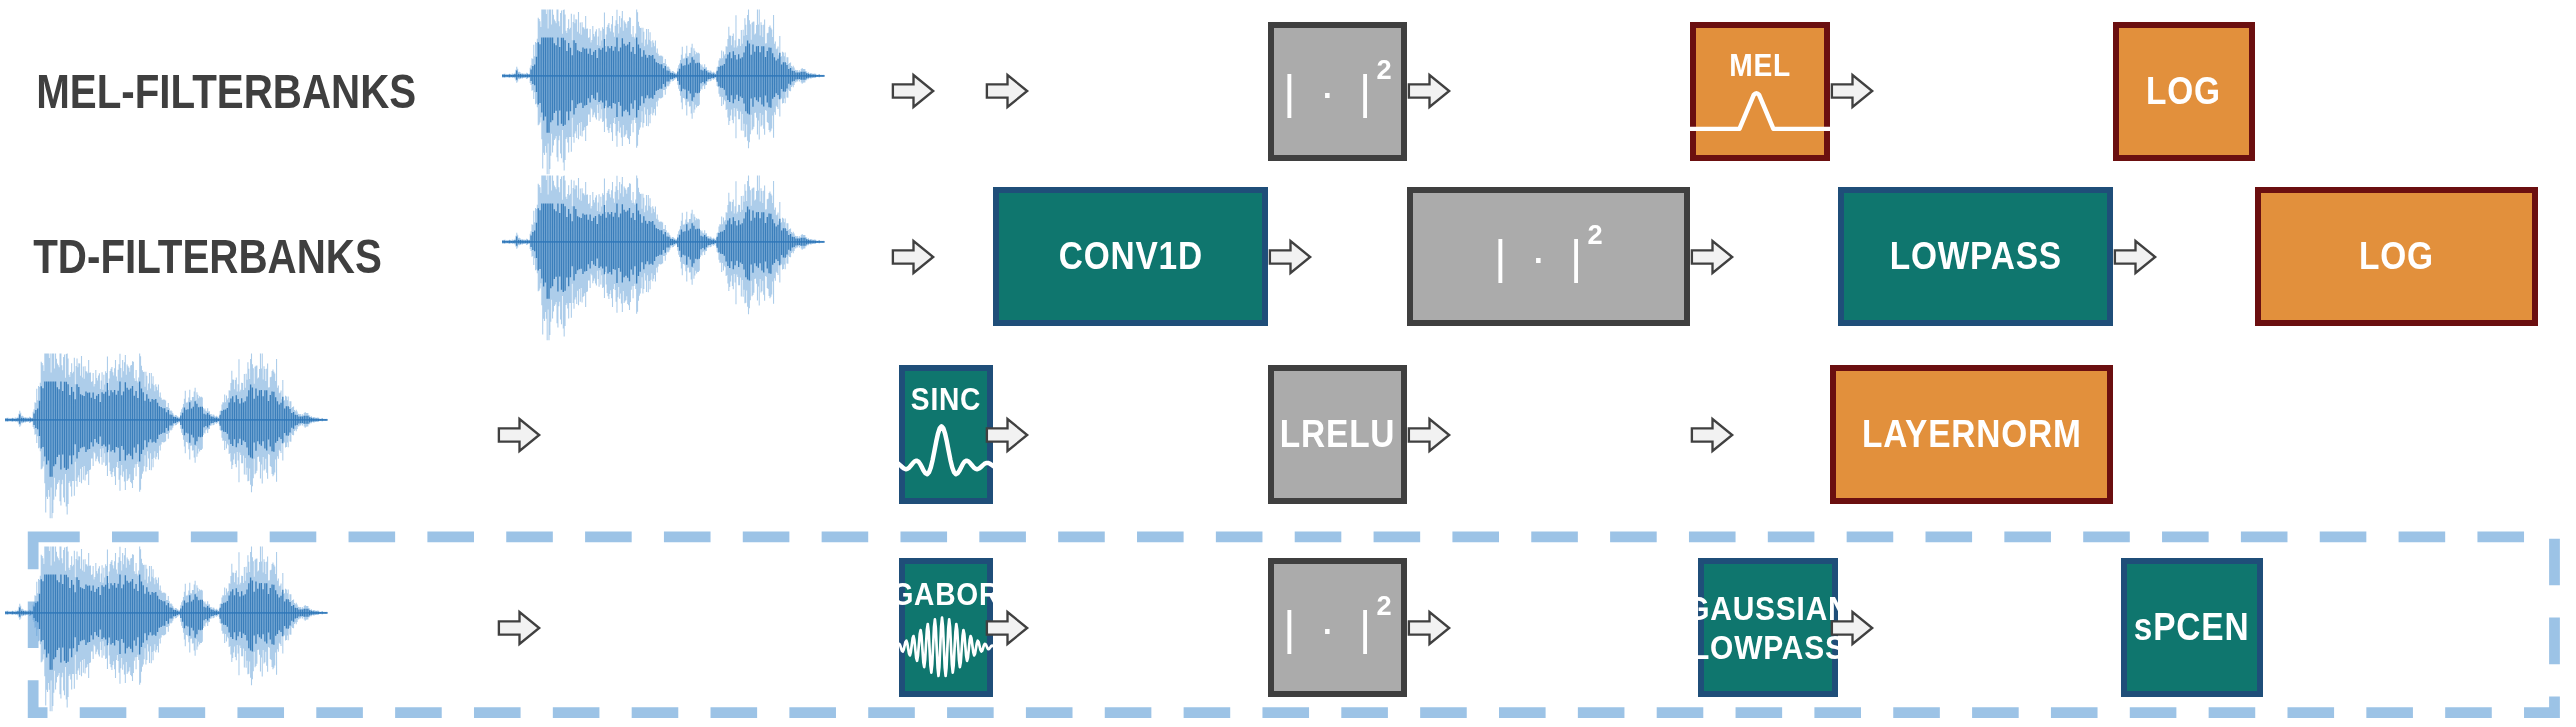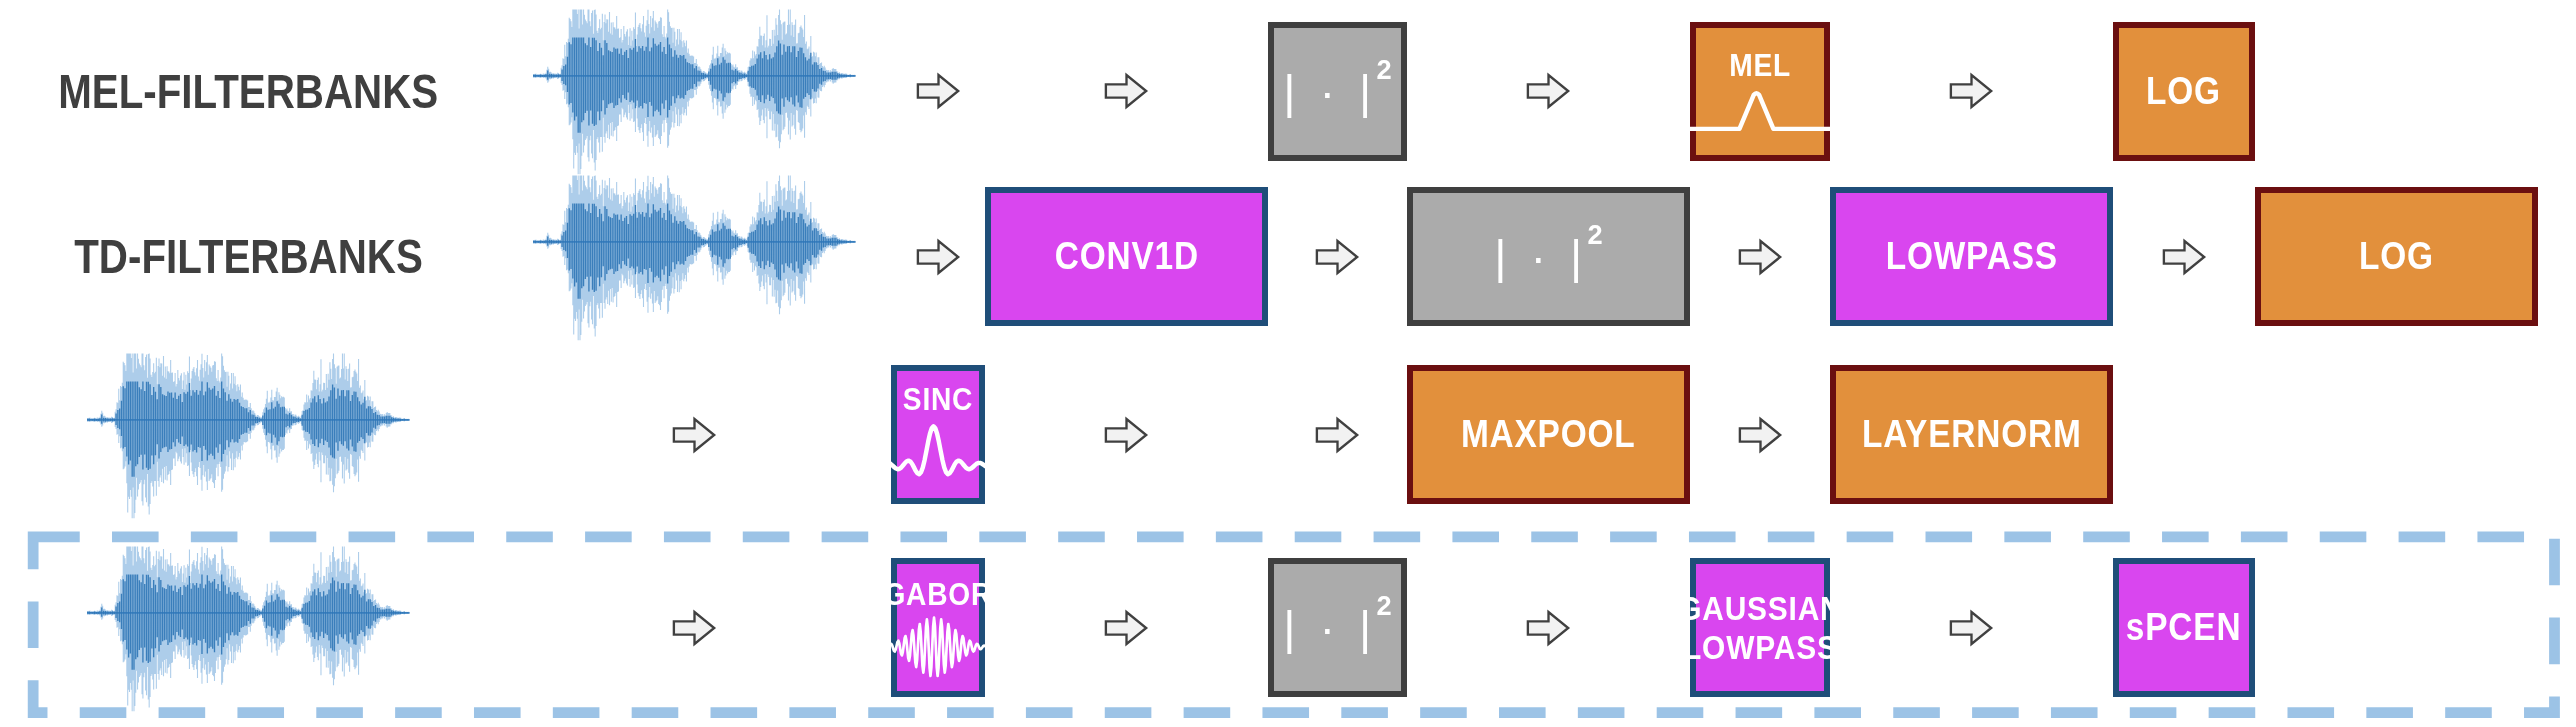--- a/index.html
+++ b/index.html
@@ -2,34 +2,34 @@
 <html style="font-size:14.3px"><head>
 <meta charset="utf-8">
 <style>
   html,body{margin:0;padding:0;background:#ffffff;}
   body{width:2576px;height:728px;position:relative;overflow:hidden;
        font-family:"Liberation Sans",sans-serif;}
   .page{position:relative;width:2576px;height:728px;}
 
   .row{position:absolute;left:0;width:2539px;height:139px;display:grid;
        grid-template-columns:497px 394px 94px 283px 139px 283px 140px 283px 142px 283px;}
-  .cell{display:flex;align-items:center;justify-content:center;height:139px;}
+  .cell{display:flex;align-items:center;justify-content:flex-start;height:139px;}
 
   .row-label{font-size:48px;font-weight:bold;color:#3F3F3F;letter-spacing:0px;
              display:inline-block;transform:scaleX(0.84);white-space:nowrap;}
 
   .waveform{width:332px;height:170px;display:flex;align-items:center;justify-content:center;}
   .waveform svg{display:block;}
 
   .arrow{width:45px;height:38px;}
 
   .box{box-sizing:border-box;width:100%;height:139px;display:flex;flex-direction:column;
        align-items:center;justify-content:center;}
   .box.orange{background:#E2903C;border:6.3px solid #6B0F10;}
-  .box.blue{background:#d946ef;border:6.3px solid #1F4E79;}
+  .box.blue{background:#0f766e;border:6.3px solid #1F4E79;margin-left:8px;}
   .box.gray{background:#ABABAB;border:6.3px solid #3F3F3F;}
 
   .box-label{color:#ffffff;font-weight:bold;font-size:38px;letter-spacing:0.9px;
              display:inline-block;transform:scaleX(0.88);white-space:nowrap;text-align:center;}
   .glyphbox .box-label{font-size:32px;}
   .glyphbox{justify-content:center;gap:1.8px;padding-top:1px;}
   .two-line{line-height:1.12;font-size:34px;}
 
   .mod{transform:none;font-weight:400;font-size:47px;letter-spacing:5.4px;}
   .mod sup{font-size:0.58em;font-weight:700;position:relative;top:-0.45em;letter-spacing:0;}
@@ -178,28 +178,28 @@
           <path class="gpath sinc-path" stroke-width="5" d="M0 52.0L2 50.9L4 50.1L6 49.8L8 50.2L10 51.1L12 52.4L14 53.6L16 54.4L18 54.5L20 53.9L22 52.6L24 51.1L26 49.7L28 49.0L30 49.0L32 50.0L34 51.7L36 53.7L38 55.2L40 56.0L42 55.6L44 54.0L46 51.6L48 49.1L50 47.1L52 46.4L54 47.3L56 49.9L58 53.7L60 57.7L62 60.6L64 61.5L66 59.4L68 54.1L70 45.9L72 35.8L74 25.4L76 16.3L78 10.2L80 8.0L82 10.2L84 16.3L86 25.4L88 35.8L90 45.9L92 54.1L94 59.4L96 61.5L98 60.6L100 57.7L102 53.7L104 49.9L106 47.3L108 46.4L110 47.1L112 49.1L114 51.6L116 54.0L118 55.6L120 56.0L122 55.2L124 53.7L126 51.7L128 50.0L130 49.0L132 49.0L134 49.7L136 51.1L138 52.6L140 53.9L142 54.5L144 54.4L146 53.6L148 52.4L150 51.1L152 50.2L154 49.8L156 50.1L158 50.9L160 52.0"></path>
         </svg>
       </div>
     </div>
     <div class="cell">
       <svg class="arrow" viewBox="0 0 48 40">
           <polygon points="2,13 24,13 24,3 45,20 24,37 24,27 2,27" fill="#F2F2F2" stroke="#404040" stroke-width="2.5"></polygon>
         </svg>
     </div>
     <div class="cell">
-      <svg class="arrow" viewBox="0 0 48 40">
-          <polygon points="2,13 24,13 24,3 45,20 24,37 24,27 2,27" fill="#F2F2F2" stroke="#404040" stroke-width="2.5"></polygon>
-        </svg>
-    </div>
-    <div class="cell">
-      <div class="box orange">
-        <span class="box-label">MAXPOOL</span>
-      </div>
+      <div class="box gray">
+        <span class="box-label">LRELU</span>
+      </div>
+    </div>
+    <div class="cell">
+      <svg class="arrow" viewBox="0 0 48 40">
+          <polygon points="2,13 24,13 24,3 45,20 24,37 24,27 2,27" fill="#F2F2F2" stroke="#404040" stroke-width="2.5"></polygon>
+        </svg>
     </div>
     <div class="cell">
       <svg class="arrow" viewBox="0 0 48 40">
           <polygon points="2,13 24,13 24,3 45,20 24,37 24,27 2,27" fill="#F2F2F2" stroke="#404040" stroke-width="2.5"></polygon>
         </svg>
     </div>
     <div class="cell">
       <div class="box orange">
         <span class="box-label">LAYERNORM</span>
       </div>

